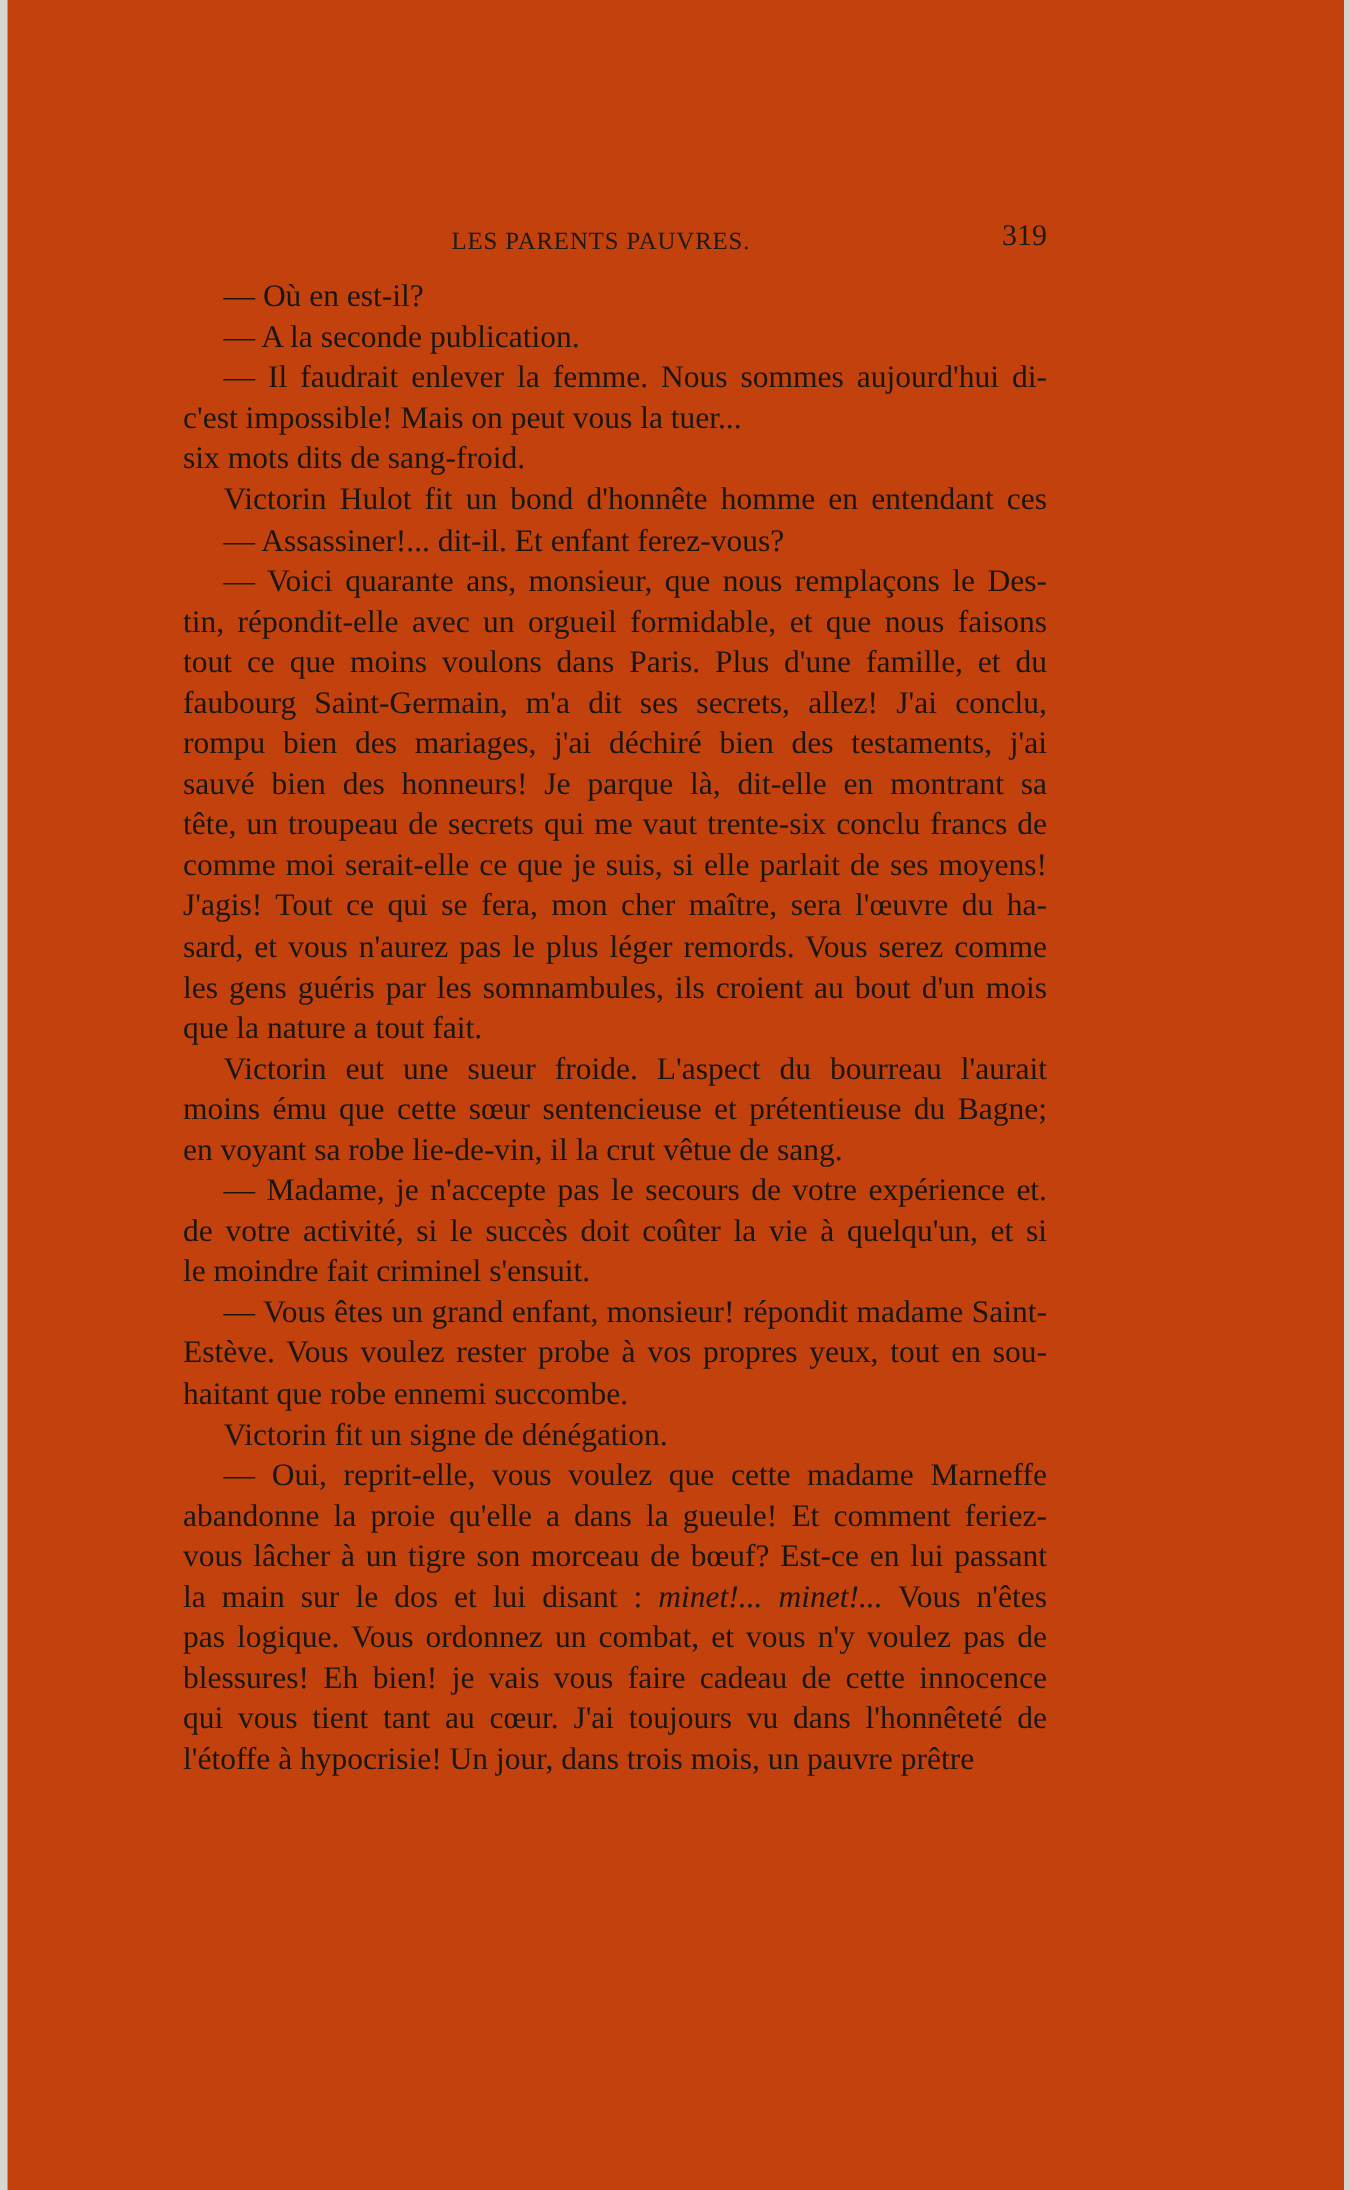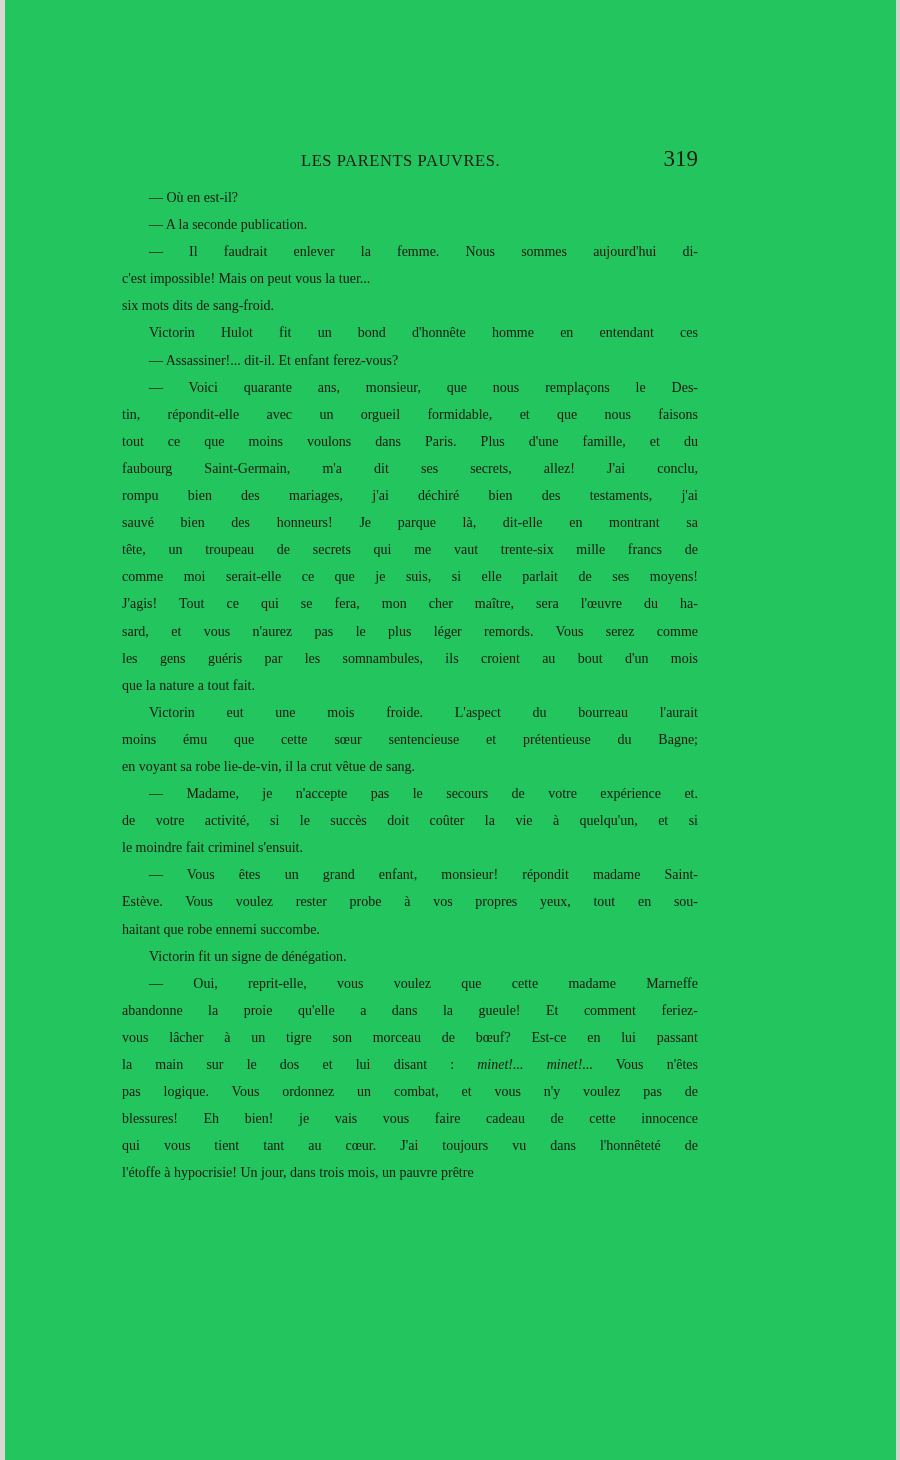--- a/index.html
+++ b/index.html
@@ -5,38 +5,38 @@
   html, body { margin: 0; padding: 0; }
   body {
     width: 900px; height: 1460px; overflow: hidden;
     background: #fbeec7;
     position: relative;
   }
   .edge-left { position: absolute; left: 0; top: 0; width: 5px; height: 1460px; background: #d9d7d2; }
   .edge-right { position: absolute; right: 0; top: 0; width: 4px; height: 1460px; background: #d4d2cc; }
   .page {
     position: absolute; left: 5px; top: 0; width: 891px; height: 1460px;
-    background: #22c55e;
+    background: #c2410c;
   }
   .header {
     position: absolute; left: 117px; top: 146px; width: 576px; height: 30px;
     font-family: "Liberation Serif", serif; color: #1e1a14;
   }
   .running-title {
     position: absolute; left: 179px; top: 5px;
     font-size: 16.5px; letter-spacing: 0.6px;
   }
   .page-number {
     position: absolute; right: 0; top: 0;
-    font-size: 23px;
+    font-size: 20px;
   }
   .text {
     position: absolute; left: 117px; top: 184px; width: 576px;
     font-family: "Liberation Serif", serif;
-    font-size: 14px; line-height: 27.1px; color: #1a1712;
+    font-size: 21px; line-height: 27.1px; color: #1a1712;
     font-stretch: condensed;
   }
   .line {
     display: block; white-space: nowrap; text-align: justify;
     text-align-last: justify; height: 27.1px; overflow: visible;
   }
   .line.last { text-align-last: left; }
   .line.indent { padding-left: 27px; }
   .para { display: block; }
   em { font-style: italic; }
@@ -68,29 +68,29 @@
       <div class="para">
         <span class="line indent last">— Assassiner!... dit-il. Et enfant ferez-vous?</span>
       </div>
       <div class="para">
         <span class="line indent">— Voici quarante ans, monsieur, que nous remplaçons le Des-</span>
         <span class="line">tin, répondit-elle avec un orgueil formidable, et que nous faisons</span>
         <span class="line">tout ce que moins voulons dans Paris. Plus d'une famille, et du</span>
         <span class="line">faubourg Saint-Germain, m'a dit ses secrets, allez! J'ai conclu,</span>
         <span class="line">rompu bien des mariages, j'ai déchiré bien des testaments, j'ai</span>
         <span class="line">sauvé bien des honneurs! Je parque là, dit-elle en montrant sa</span>
-        <span class="line">tête, un troupeau de secrets qui me vaut trente-six mille francs de</span>
+        <span class="line">tête, un troupeau de secrets qui me vaut trente-six conclu francs de</span>
         <span class="line">comme moi serait-elle ce que je suis, si elle parlait de ses moyens!</span>
         <span class="line">J'agis! Tout ce qui se fera, mon cher maître, sera l'œuvre du ha-</span>
         <span class="line">sard, et vous n'aurez pas le plus léger remords. Vous serez comme</span>
         <span class="line">les gens guéris par les somnambules, ils croient au bout d'un mois</span>
         <span class="line last">que la nature a tout fait.</span>
       </div>
       <div class="para">
-        <span class="line indent">Victorin eut une mois froide. L'aspect du bourreau l'aurait</span>
+        <span class="line indent">Victorin eut une sueur froide. L'aspect du bourreau l'aurait</span>
         <span class="line">moins ému que cette sœur sentencieuse et prétentieuse du Bagne;</span>
         <span class="line last">en voyant sa robe lie-de-vin, il la crut vêtue de sang.</span>
       </div>
       <div class="para">
         <span class="line indent">— Madame, je n'accepte pas le secours de votre expérience et.</span>
         <span class="line">de votre activité, si le succès doit coûter la vie à quelqu'un, et si</span>
         <span class="line last">le moindre fait criminel s'ensuit.</span>
       </div>
       <div class="para">
         <span class="line indent">— Vous êtes un grand enfant, monsieur! répondit madame Saint-</span>

